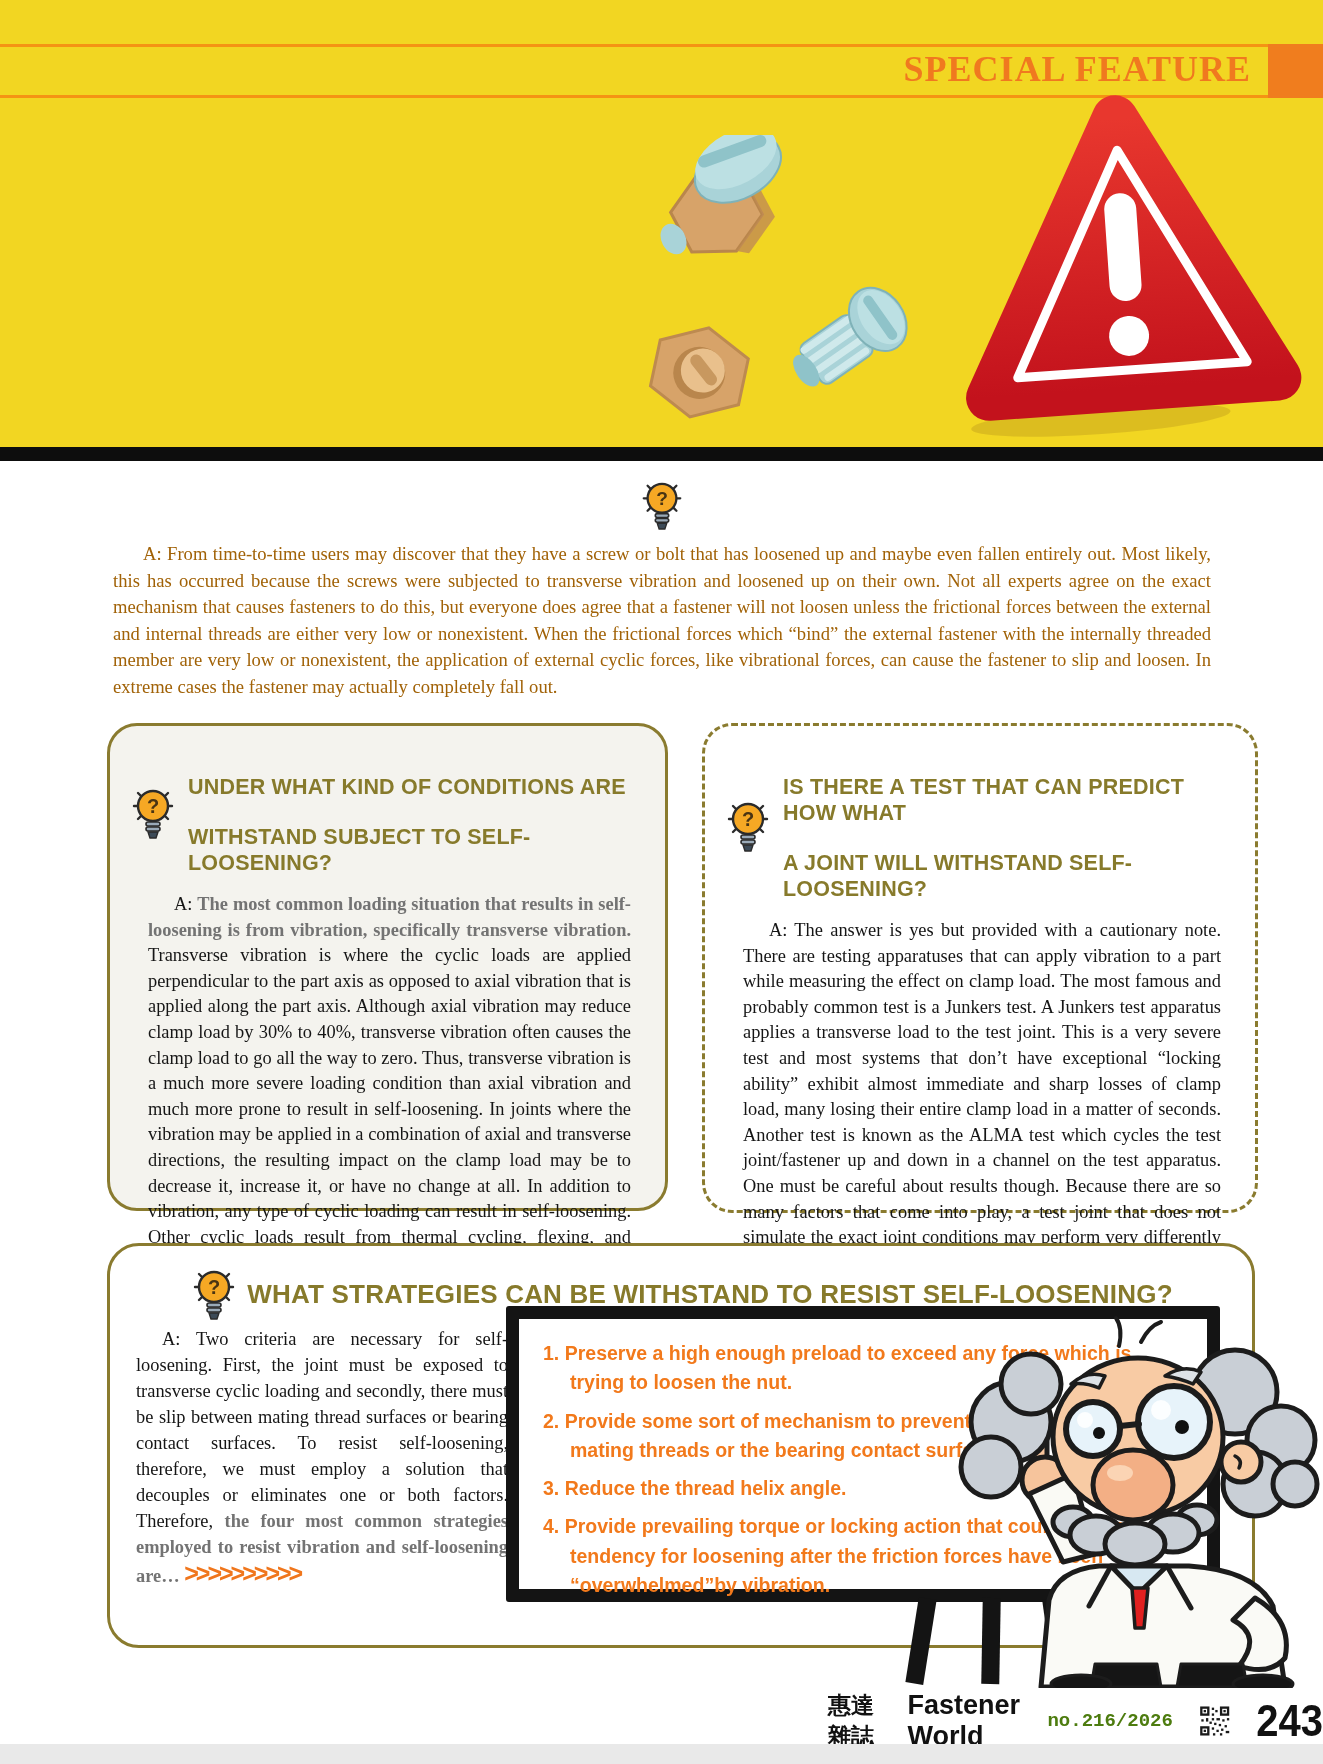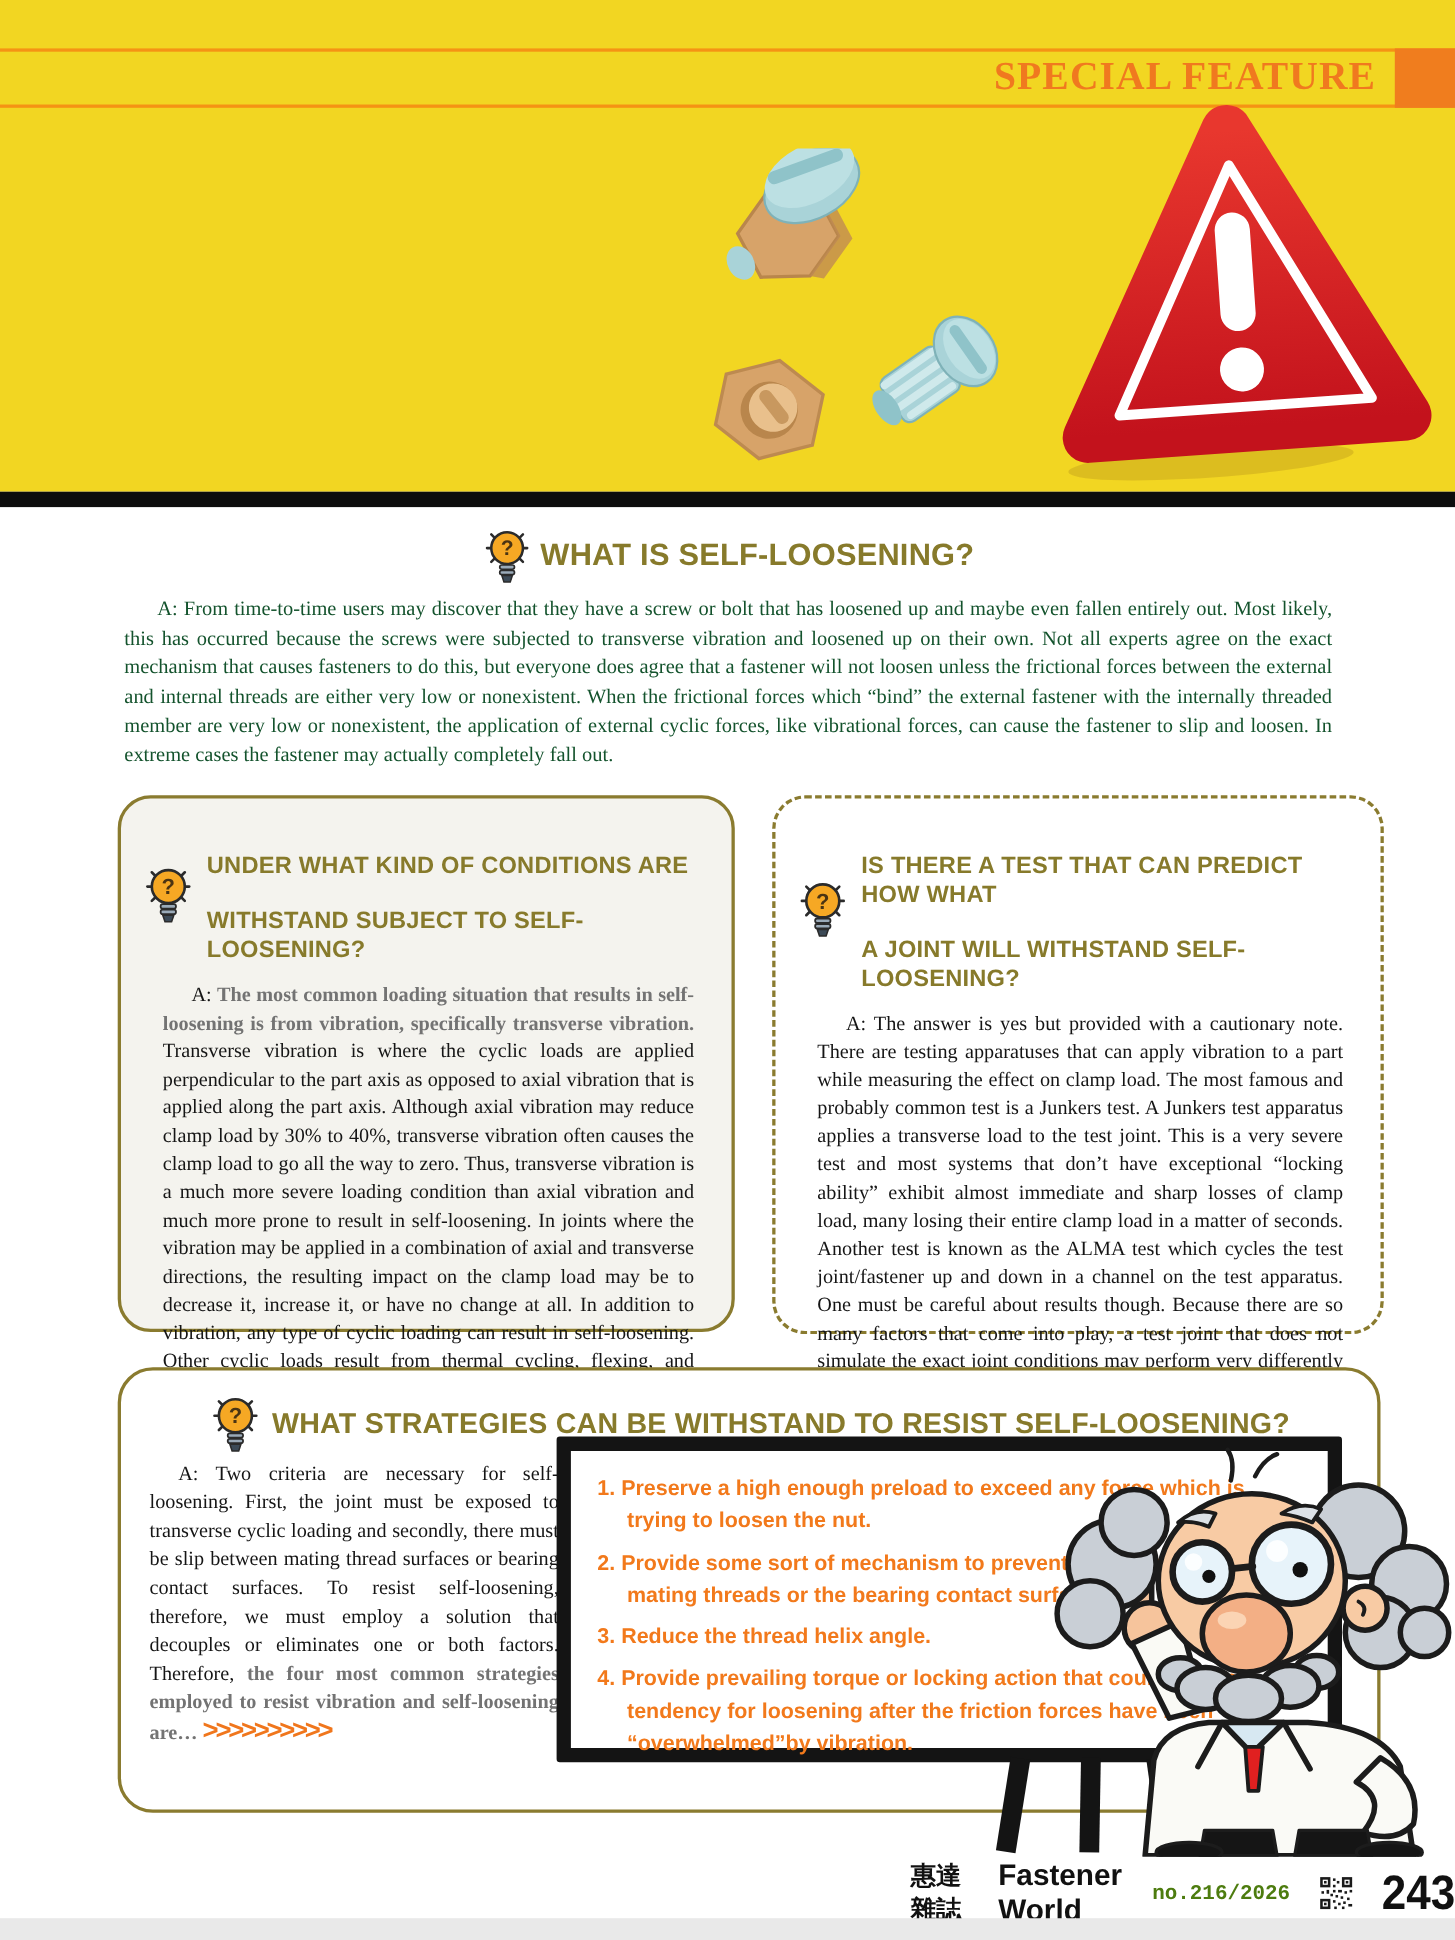--- a/index.html
+++ b/index.html
@@ -26,21 +26,21 @@
 
   
   .qhead{font-family:"Liberation Sans",sans-serif;font-weight:bold;color:#877A2B;letter-spacing:.2px;}
   .q1-head-row{position:absolute;left:0;top:478px;width:1323px;display:flex;
       justify-content:center;align-items:center;gap:6px;}
   .q1-head-row .qhead{font-size:28px;}
   .bulb{flex:0 0 auto;}
 
   
   .intro{position:absolute;left:113px;top:541px;width:1098px;font-size:18.6px;line-height:26.5px;
-      text-align:justify;text-indent:30px;color:#14532d;}
+      text-align:justify;text-indent:30px;color:#a16207;}
 
   
   .qbox{position:absolute;border-radius:30px;box-sizing:border-box;}
   .qbox-left{left:107px;top:723px;width:561px;height:488px;border:3px solid #8A7B2F;background:#F4F3EE;}
   .qbox-right{left:702px;top:723px;width:556px;height:490px;border:3px dashed #8A7B2F;background:#ffffff;}
   .qbox-head{display:flex;align-items:center;gap:10px;padding:24px 18px 0 18px;}
   .qbox-head .qhead{font-size:21.5px;line-height:26px;margin-top:24px;}
   .qbox-body{margin:16px 34px 0 38px;font-size:18.4px;line-height:25.6px;text-align:justify;
       text-indent:26px;color:#151515;}
   .hl-orange{color:#737373;font-weight:bold;}
@@ -142,21 +142,20 @@
           <line x1="40" y1="8" x2="36" y2="12"></line>
         <line x1="10" y1="34" x2="14" y2="30"></line>
           <line x1="40" y1="34" x2="36" y2="30"></line>
       </g>
       <circle cx="25" cy="21" r="15" fill="#F6A824" stroke="#2b2b2b" stroke-width="2.4"></circle>
       <text x="25" y="28" text-anchor="middle" font-family="Liberation Sans,sans-serif" font-size="20" font-weight="bold" fill="#4A3413">?</text>
       <rect x="18" y="37" width="14" height="4" rx="2" fill="#9AAAB8" stroke="#2b2b2b" stroke-width="1.6"></rect>
       <rect x="18" y="42" width="14" height="4" rx="2" fill="#9AAAB8" stroke="#2b2b2b" stroke-width="1.6"></rect>
       <path d="M20,47 h10 l-2,6 h-6 Z" fill="#3c4a57" stroke="#2b2b2b" stroke-width="1.4"></path>
     </svg>
-    <h2 class="qhead" style="margin:0;">WHAT IS SELF-LOOSENING?</h2>
   </div>
   <p class="intro" style="margin:0;">A: From time-to-time users may discover that they have a screw or bolt that has loosened up and maybe even fallen entirely out. Most likely, this has occurred because the screws were subjected to transverse vibration and loosened up on their own. Not all experts agree on the exact mechanism that causes fasteners to do this, but everyone does agree that a fastener will not loosen unless the frictional forces between the external and internal threads are either very low or nonexistent. When the frictional forces which “bind” the external fastener with the internally threaded member are very low or nonexistent, the application of external cyclic forces, like vibrational forces, can cause the fastener to slip and loosen. In extreme cases the fastener may actually completely fall out.</p>
 
   <section class="qbox qbox-left">
     <div class="qbox-head">
       <svg class="bulb" width="50" height="56" viewBox="0 0 50 56">
         <g stroke="#2b2b2b" stroke-width="2.4" stroke-linecap="round">
           <line x1="6" y1="21" x2="12" y2="21"></line>
             <line x1="38" y1="21" x2="44" y2="21"></line>
           <line x1="10" y1="8" x2="14" y2="12"></line>

